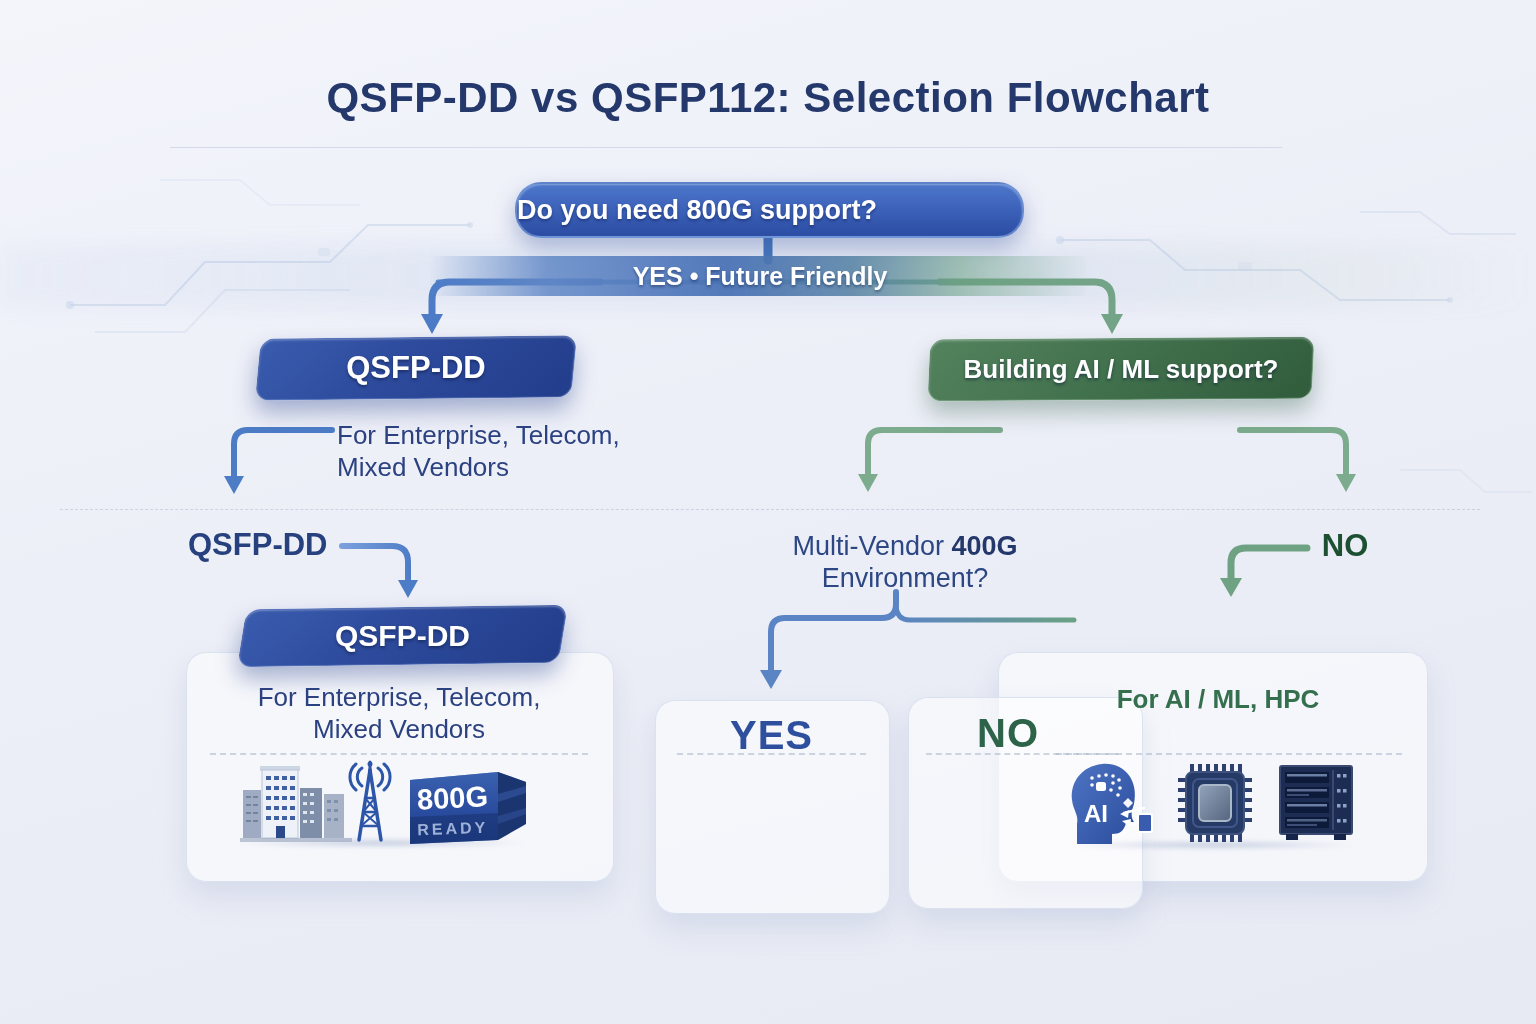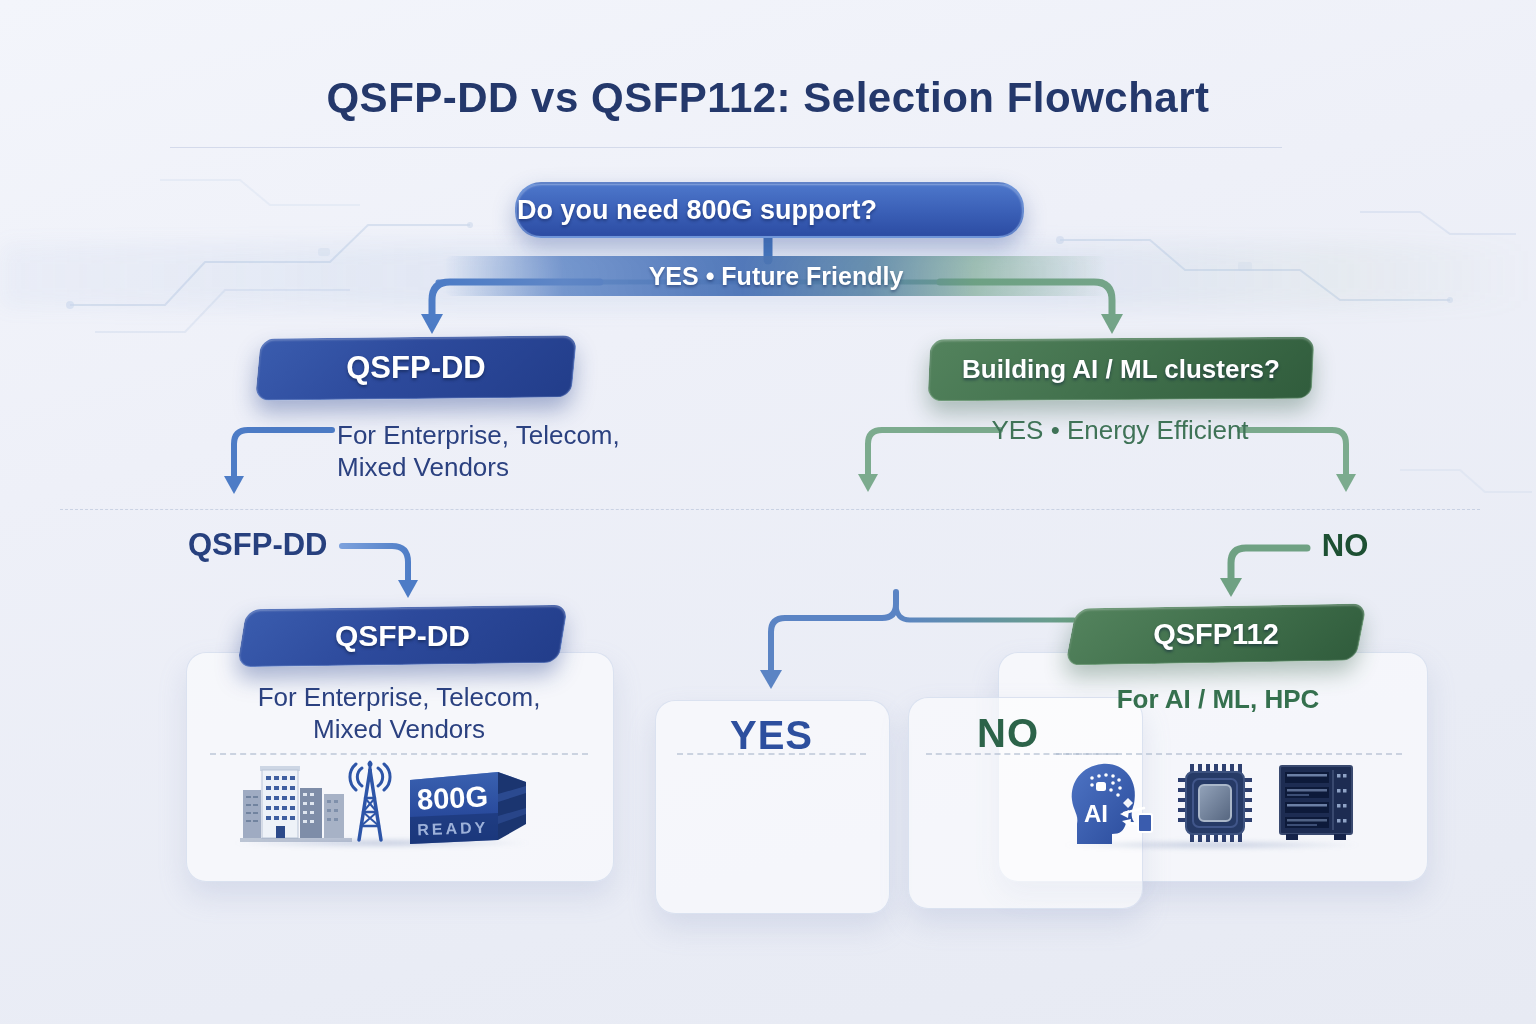--- a/index.html
+++ b/index.html
@@ -29,21 +29,21 @@
   .pill{
     position:absolute;left:515px;top:182px;width:505px;height:52px;
     border-radius:26px;display:flex;align-items:center;
     background:linear-gradient(180deg,#4d77cb 0%,#3a5fb6 55%,#2c4ca3 100%);
     border:2px solid rgba(140,175,230,.55);
     box-shadow:0 10px 22px rgba(45,75,150,.35), inset 0 1px 2px rgba(255,255,255,.35);
     color:#fff;font-size:27px;font-weight:700;text-shadow:0 2px 3px rgba(10,25,70,.45);
   }
   
   .band{
-    position:absolute;left:444px;top:256px;width:664px;height:40px;border-radius:8px;
+    position:absolute;left:428px;top:256px;width:664px;height:40px;border-radius:8px;
     background:linear-gradient(90deg,rgba(110,145,205,0) 0%,rgba(98,136,198,.85) 18%,rgba(74,114,182,.95) 45%,rgba(84,128,162,.85) 64%,rgba(104,158,128,.55) 80%,rgba(120,170,140,0) 100%);
     display:flex;align-items:center;justify-content:center;
     color:#fff;font-size:25px;font-weight:700;text-shadow:0 2px 3px rgba(20,40,90,.5);
   }
   
   .node{position:absolute;display:flex;align-items:center;justify-content:center;}
   .node .bg{position:absolute;inset:0;border-radius:14px;}
   .node .lbl{position:relative;z-index:1;color:#fff;font-weight:700;text-shadow:0 2px 3px rgba(10,25,60,.5);}
   .blue .bg{
     background:linear-gradient(135deg,#3a5cae 0%,#2d4a9c 45%,#223d8a 100%);
@@ -288,30 +288,32 @@
     <polygon points="96,30 124,22 124,29 96,38" fill="#2d4d94" opacity=".9"></polygon>
     <polygon points="96,52 124,44 124,50 96,60" fill="#2d4d94" opacity=".7"></polygon>
     <polygon points="8,16 96,8 96,76 8,80" fill="url(#boxFront)"></polygon>
     <polygon points="8,53 96,49 96,76 8,80" fill="#17316e" opacity=".55"></polygon>
     <text x="51" y="44" text-anchor="middle" font-family="Liberation Sans, sans-serif" font-size="29" font-weight="bold" fill="#ffffff" transform="rotate(-3 51 44)">800G</text>
     <text x="51" y="70" text-anchor="middle" font-family="Liberation Sans, sans-serif" font-size="16" font-weight="bold" letter-spacing="3" fill="#9db1d9" transform="rotate(-2 51 70)">READY</text>
   </svg>
 
   <div class="node green gnode1">
     <div class="bg"></div>
-    <span class="lbl">Building AI / ML clusters?</span>
-  </div>
-  <div class="ai-yes">YES • Energy Efficient</div>
-
+    <span class="lbl">Building AI / ML support?</span>
+  </div>
+
+  <div class="mvq">
+    <div>
+      <span>Multi-Vendor</span>
+      <b>400G</b>
+    </div>
+    <div>Environment?</div>
+  </div>
   <div class="no-lbl">NO</div>
 
-  <div class="node green gnode2">
-    <div class="bg"></div>
-    <span class="lbl">QSFP112</span>
-  </div>
 
   <div class="card-text green-t" style="left:1010px;top:683px;width:416px;">
     <div>For AI / ML, HPC</div>
   </div>
   <div class="dash" style="left:1056px;top:753px;width:346px;"></div>
   <div class="ground" style="left:1062px;top:840px;width:300px;"></div>
 
   <div class="yn yes" style="left:655px;top:713px;width:233px;">YES</div>
   <div class="dash" style="left:677px;top:753px;width:189px;"></div>
   <div class="yn no" style="left:908px;top:711px;width:200px;">NO</div>

